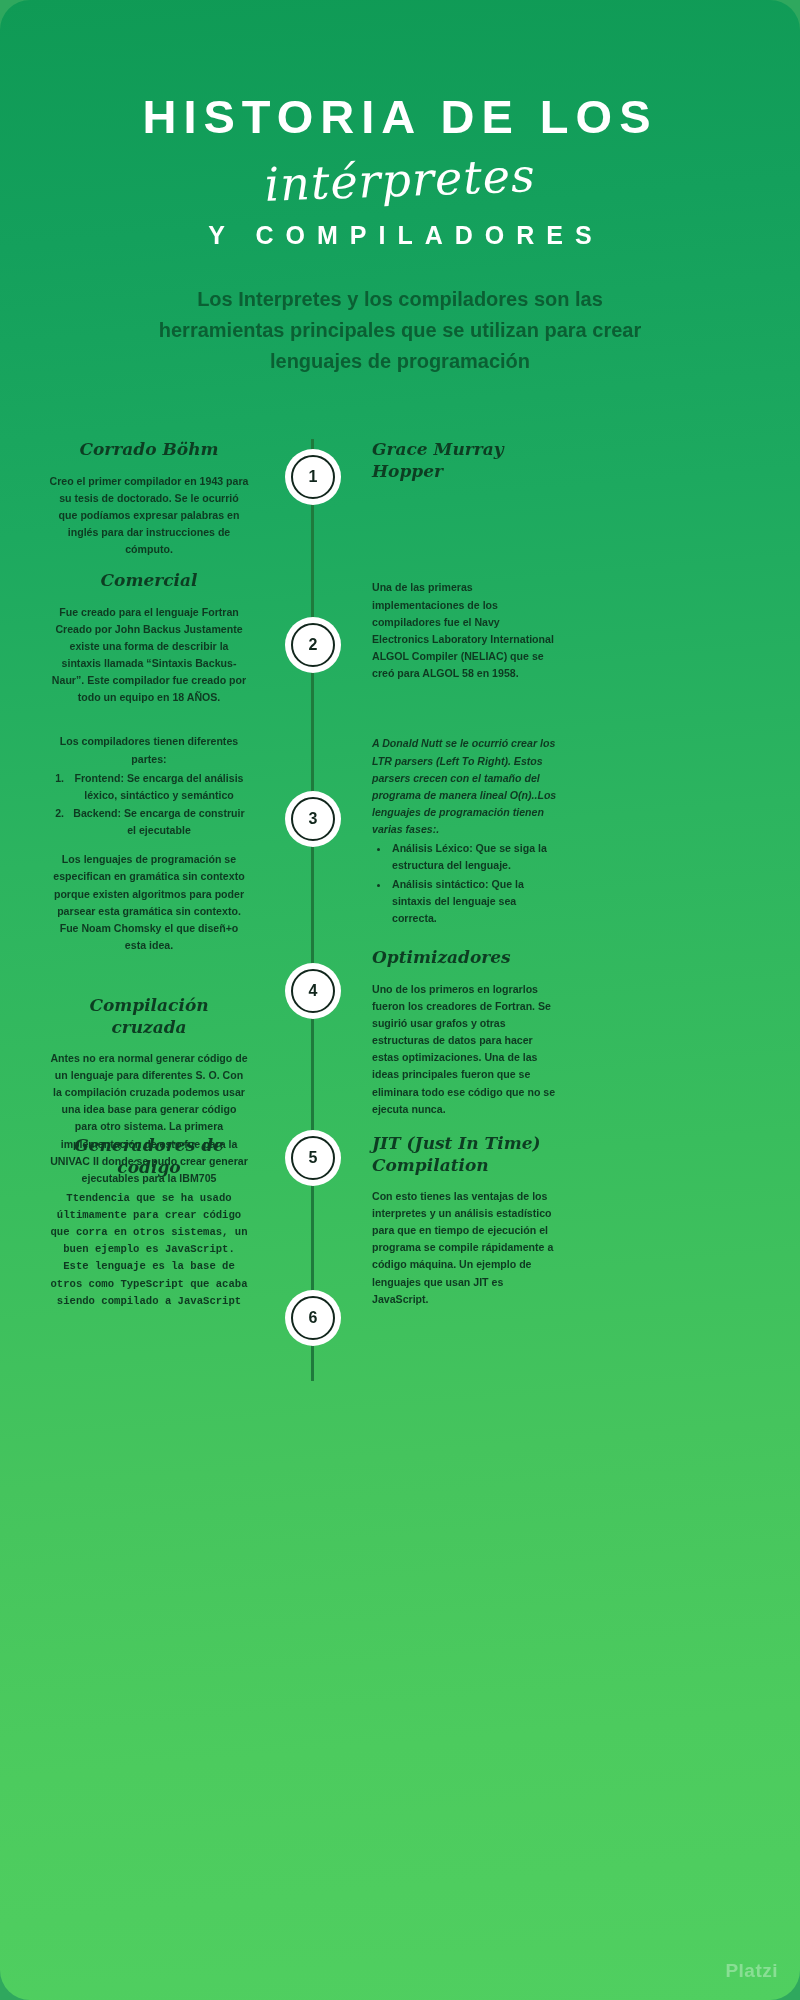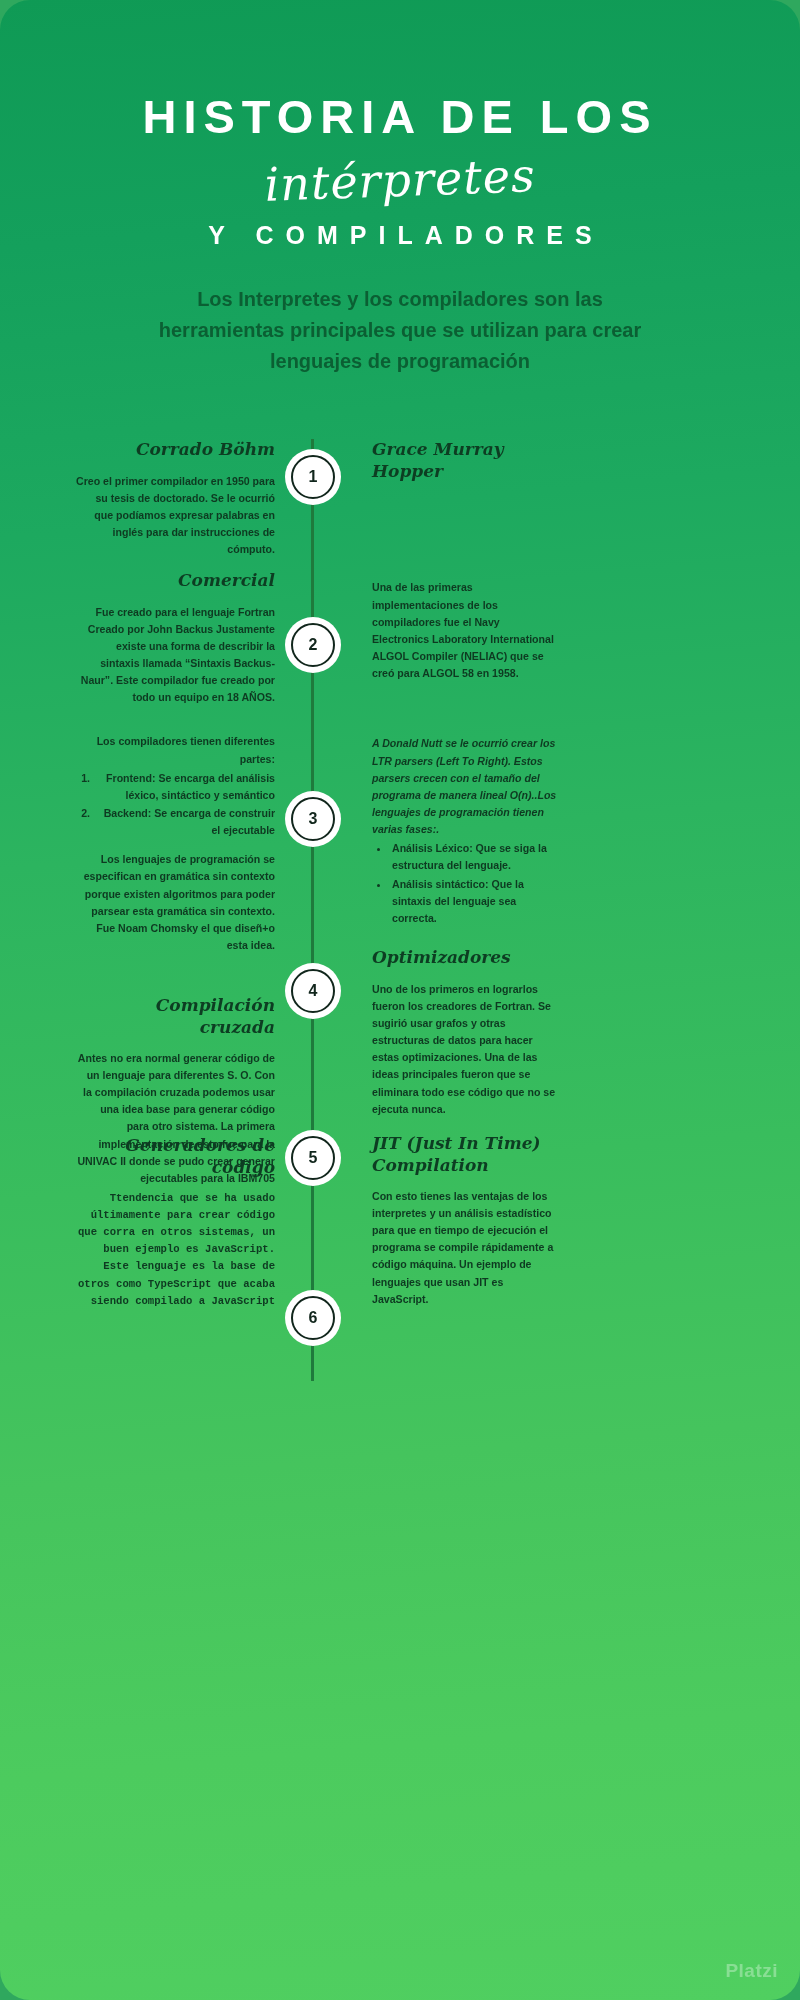--- a/index.html
+++ b/index.html
@@ -86,21 +86,21 @@
   }
   .node .ring{
     width:44px; height:44px;
     border-radius:50%;
     border:2px solid #11261c;
     display:flex; align-items:center; justify-content:center;
     font-size:16px; font-weight:bold; color:#11261c;
     font-family:"Liberation Sans", sans-serif;
   }
 
-  .col-left{ position:absolute; left:75px; width:200px; text-align:right; }
+  .col-left{ position:absolute; left:49px; width:200px; text-align:center; }
   .col-right{ position:absolute; left:372px; width:185px; text-align:left; }
 
   h3.head{
     font-family:"DejaVu Serif", serif;
     font-style:italic;
     font-weight:bold;
     font-size:17px;
     color:#0d3d22;
     line-height:1.25;
     margin-bottom:12px;
@@ -155,21 +155,21 @@
       </div>
     <div class="node" style="top:691px;">
         <div class="ring">5</div>
       </div>
     <div class="node" style="top:851px;">
         <div class="ring">6</div>
       </div>
 
     <div class="col-left" style="top:0px;">
       <h3 class="head">Corrado Böhm</h3>
-      <p class="body">Creo el primer compilador en 1950 para su tesis de doctorado. Se le ocurrió que podíamos expresar palabras en inglés para dar instrucciones de cómputo.</p>
+      <p class="body">Creo el primer compilador en 1943 para su tesis de doctorado. Se le ocurrió que podíamos expresar palabras en inglés para dar instrucciones de cómputo.</p>
     </div>
 
     <div class="col-left" style="top:131px;">
       <h3 class="head">Comercial</h3>
       <p class="body">Fue creado para el lenguaje Fortran Creado por John Backus Justamente existe una forma de describir la sintaxis llamada “Sintaxis Backus-Naur”. Este compilador fue creado por todo un equipo en 18 AÑOS.</p>
     </div>
 
     <div class="col-left" style="top:294px;">
       <p class="body" style="margin-bottom:2px;">Los compiladores tienen diferentes partes:</p>
       <ol class="body">

